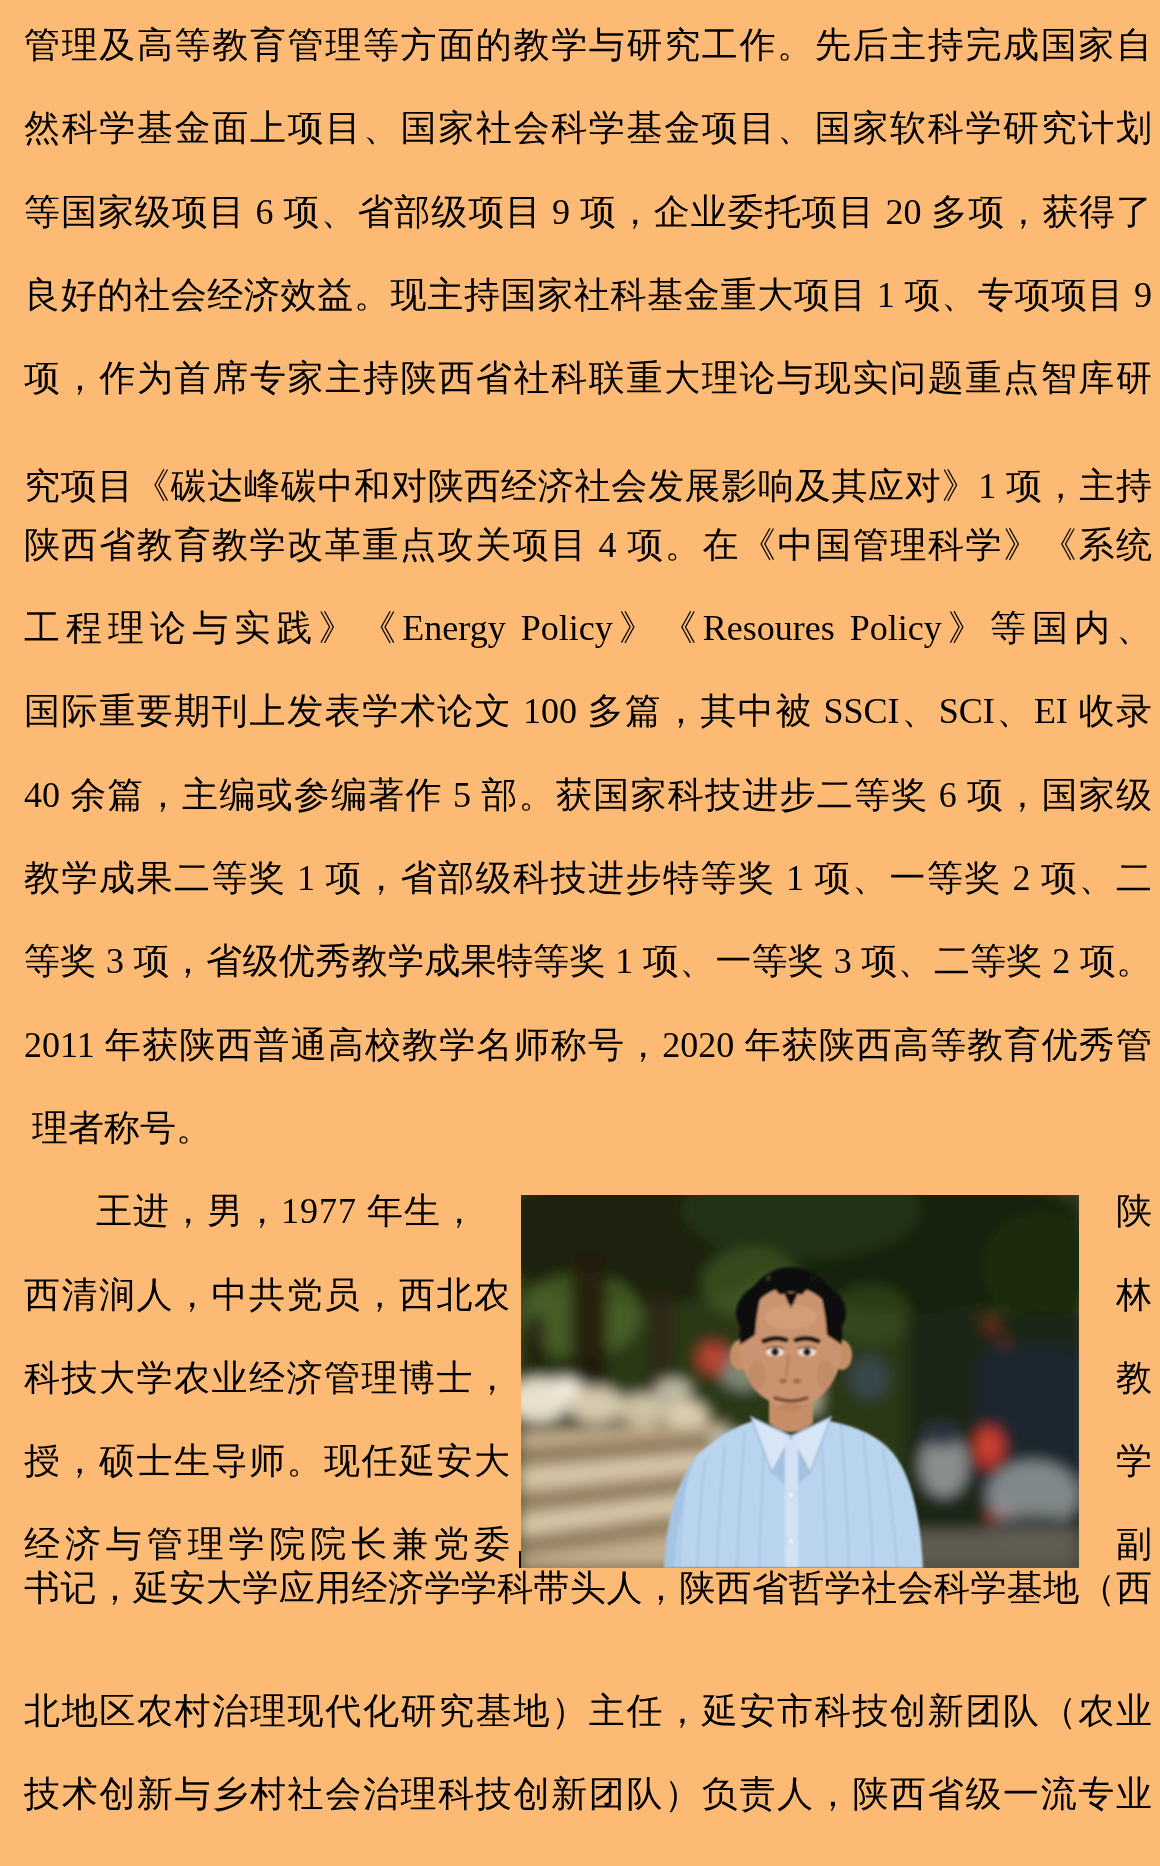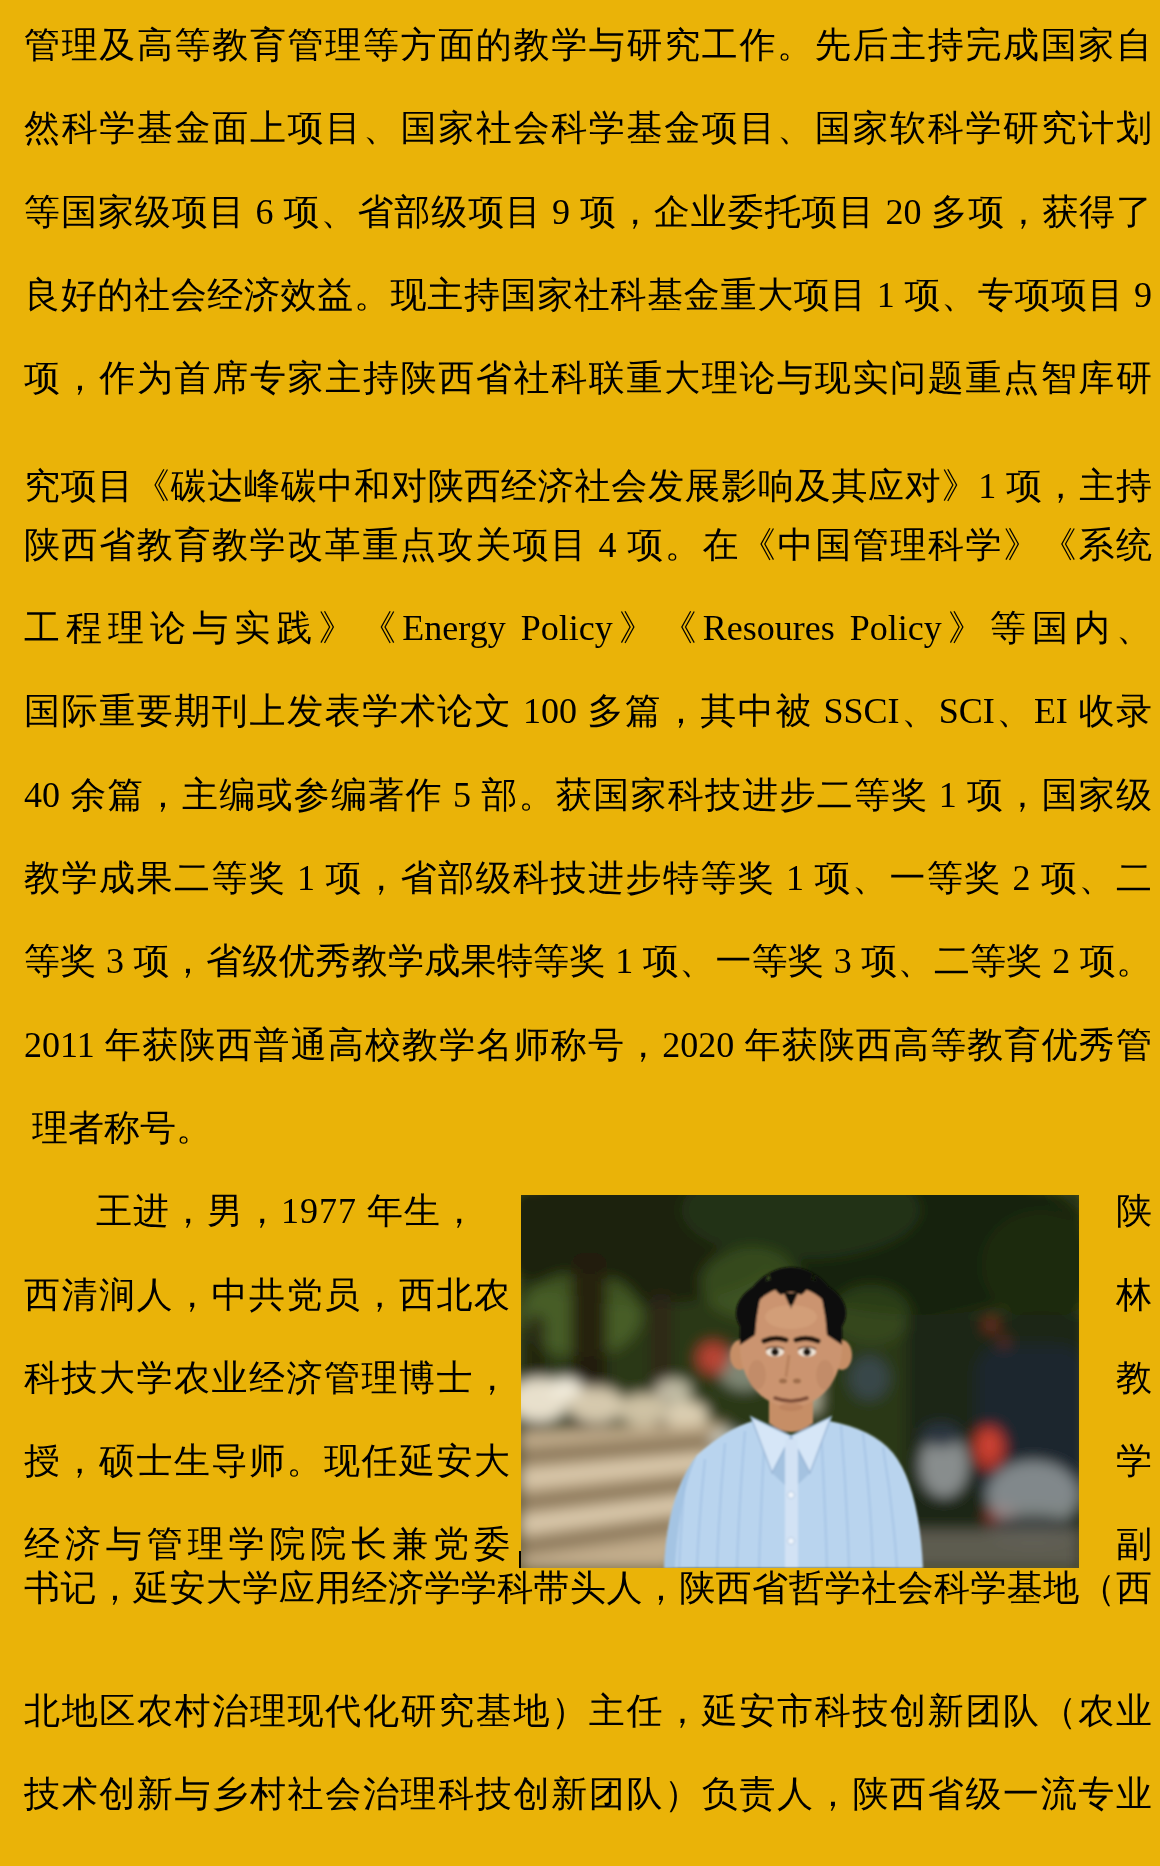--- a/index.html
+++ b/index.html
@@ -1,19 +1,19 @@
 <!DOCTYPE html>
 <html><head>
 <meta charset="utf-8">
 <style>
   html,body { margin:0; padding:0; background:#ffffff; }
   .page {
     position:relative;
     width:1160px; height:1866px;
-    background:#eab308;
+    background:#fdba74;
     color:#000000;
     font-family:"Liberation Serif","DejaVu Serif",serif;
     overflow:hidden;
   }
   .tline {
     position:absolute;
     left:24px;
     width:1128px;
     height:84px;
     line-height:84px;
@@ -61,21 +61,21 @@
 
   <div class="tline just" style="top:3px">管理及高等教育管理等方面的教学与研究工作。先后主持完成国家自</div>
   <div class="tline just" style="top:86px">然科学基金面上项目、国家社会科学基金项目、国家软科学研究计划</div>
   <div class="tline just" style="top:170px">等国家级项目 6 项、省部级项目 9 项，企业委托项目 20 多项，获得了</div>
   <div class="tline just" style="top:253px">良好的社会经济效益。现主持国家社科基金重大项目 1 项、专项项目 9</div>
   <div class="tline just" style="top:336px">项，作为首席专家主持陕西省社科联重大理论与现实问题重点智库研</div>
   <div class="tline just" style="top:444px">究项目《碳达峰碳中和对陕西经济社会发展影响及其应对》1 项，主持</div>
   <div class="tline just" style="top:503px">陕西省教育教学改革重点攻关项目 4 项。在《中国管理科学》《系统</div>
   <div class="tline just" style="top:586px">工程理论与实践》《Energy Policy》《Resoures Policy》等国内、</div>
   <div class="tline just" style="top:669px">国际重要期刊上发表学术论文 100 多篇，其中被 SSCI、SCI、EI 收录</div>
-  <div class="tline just" style="top:753px">40 余篇，主编或参编著作 5 部。获国家科技进步二等奖 1 项，国家级</div>
+  <div class="tline just" style="top:753px">40 余篇，主编或参编著作 5 部。获国家科技进步二等奖 6 项，国家级</div>
   <div class="tline just" style="top:836px">教学成果二等奖 1 项，省部级科技进步特等奖 1 项、一等奖 2 项、二</div>
   <div class="tline just" style="top:919px">等奖 3 项，省级优秀教学成果特等奖 1 项、一等奖 3 项、二等奖 2 项。</div>
   <div class="tline just" style="top:1003px">2011 年获陕西普通高校教学名师称号，2020 年获陕西高等教育优秀管</div>
   <div class="tline left-align" style="top:1086px">理者称号。</div>
 
   <div class="tline" style="top:1169px">
     <span class="wrap-left natural">王进，男，1977 年生，</span>
     <span class="rchar">陕</span>
   </div>
   <div class="tline" style="top:1253px">

